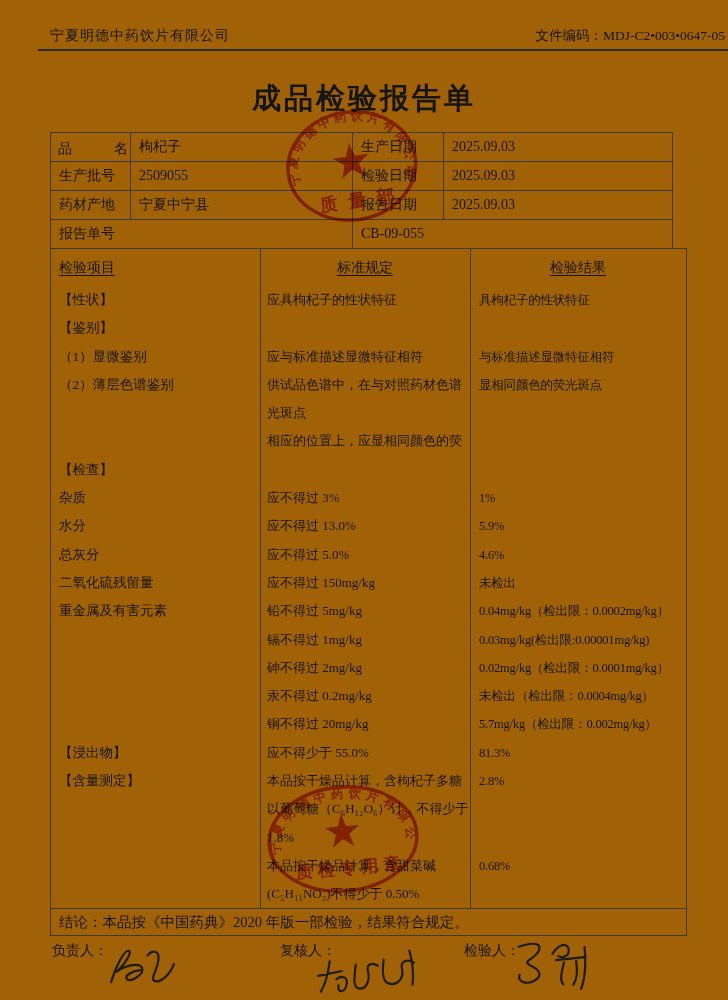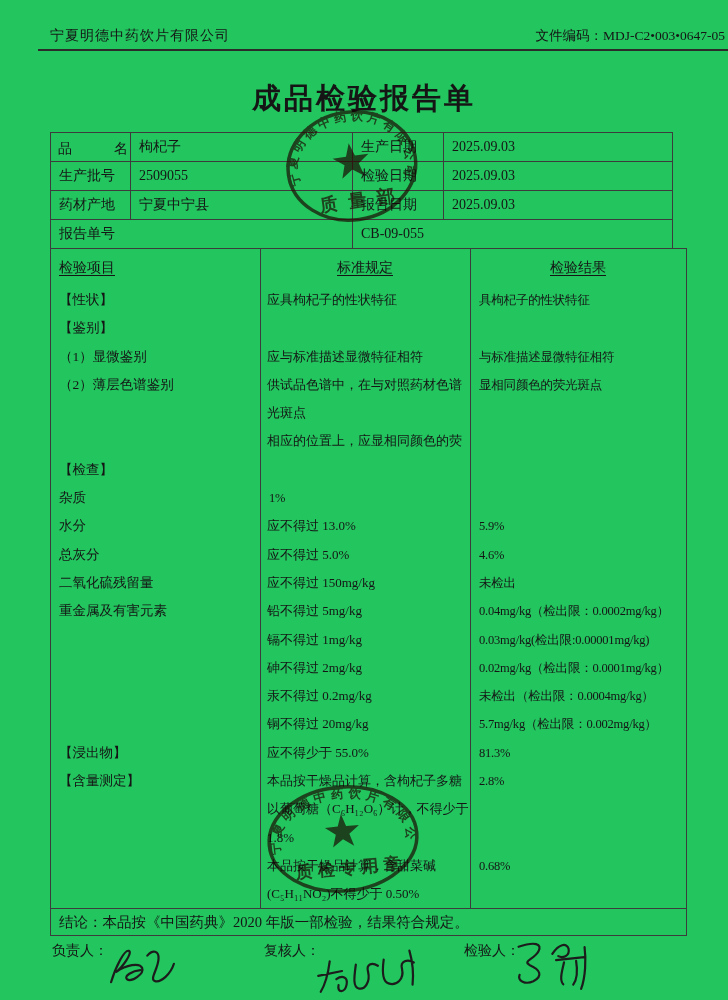--- a/index.html
+++ b/index.html
@@ -1,19 +1,19 @@
 <!DOCTYPE html>
 <html><head>
 <meta charset="utf-8">
 <style>
   * { margin:0; padding:0; box-sizing:border-box; }
   html,body { background:#e8e8e8; }
   .page {
     position:relative; width:728px; height:1000px; margin:0 auto;
-    background:#22c55e; overflow:hidden;
+    background:#a16207; overflow:hidden;
     font-family:"Liberation Serif","DejaVu Serif",serif; color:#151515;
   }
   
   .hdr {
     position:absolute; left:38px; right:0; top:24px; height:27px;
     border-bottom:2px solid #2b2b2b;
     display:flex; justify-content:space-between; align-items:flex-end;
     padding:0 3px 4px 12px;
   }
   .hdr .company { font-size:14px; letter-spacing:1px; }
@@ -51,21 +51,21 @@
   .mt-line .c2 { width:210px; padding-left:7px; font-size:13px; overflow:visible; }
   .mt-line .c3 { flex:1; padding-left:9px; font-size:12.5px; letter-spacing:-0.2px; overflow:visible; }
   .mt-concl {
     border-top:1px solid #3c3c3c; height:27px; line-height:27px;
     font-size:14.5px; padding-left:8px; white-space:nowrap;
   }
   .mt-concl .b { font-weight:normal; }
   
   .sigs { position:absolute; left:0; top:936px; width:100%; height:64px; font-size:14px; }
   .sig-label { position:absolute; top:6px; }
-  .sig-label.s1 { left:52px; } .sig-label.s2 { left:264px; } .sig-label.s3 { left:456px;margin-left:8px; }
+  .sig-label.s1 { left:52px; } .sig-label.s2 { left:280px; } .sig-label.s3 { left:456px;margin-left:8px; }
   .sig-ink { position:absolute; }
   .sig-ink path { fill:none; stroke:#1c1c1c; stroke-width:2.2; stroke-linecap:round; stroke-linejoin:round; }
   .sig-ink.k1 { left:96px; top:0px; transform:rotate(-4deg); }
   .sig-ink.k2 { left:312px; top:4px; transform:rotate(-2deg); }
   .sig-ink.k3 { left:508px; top:-4px; transform:rotate(2deg); }
   
   .stamp { position:absolute; opacity:0.85; mix-blend-mode:multiply; pointer-events:none; }
   .stamp text { font-family:"Liberation Serif","DejaVu Serif",serif; font-weight:bold; }
   .stamp1 { left:282px; top:106px; transform:rotate(-8deg); }
   .stamp2 { left:264px; top:782px; transform:rotate(-5deg); }
@@ -154,20 +154,21 @@
           <div class="c2">相应的位置上，应显相同颜色的荧</div>
           <div class="c3"></div>
         </div>
       <div class="mt-line">
           <div class="c1">【检查】</div>
           <div class="c2"></div>
           <div class="c3"></div>
         </div>
       <div class="mt-line">
           <div class="c1">杂质</div>
+          <div class="c2">应不得过 3%</div>
           <div class="c3">1%</div>
         </div>
       <div class="mt-line">
           <div class="c1">水分</div>
           <div class="c2">应不得过 13.0%</div>
           <div class="c3">5.9%</div>
         </div>
       <div class="mt-line">
           <div class="c1">总灰分</div>
           <div class="c2">应不得过 5.0%</div>

